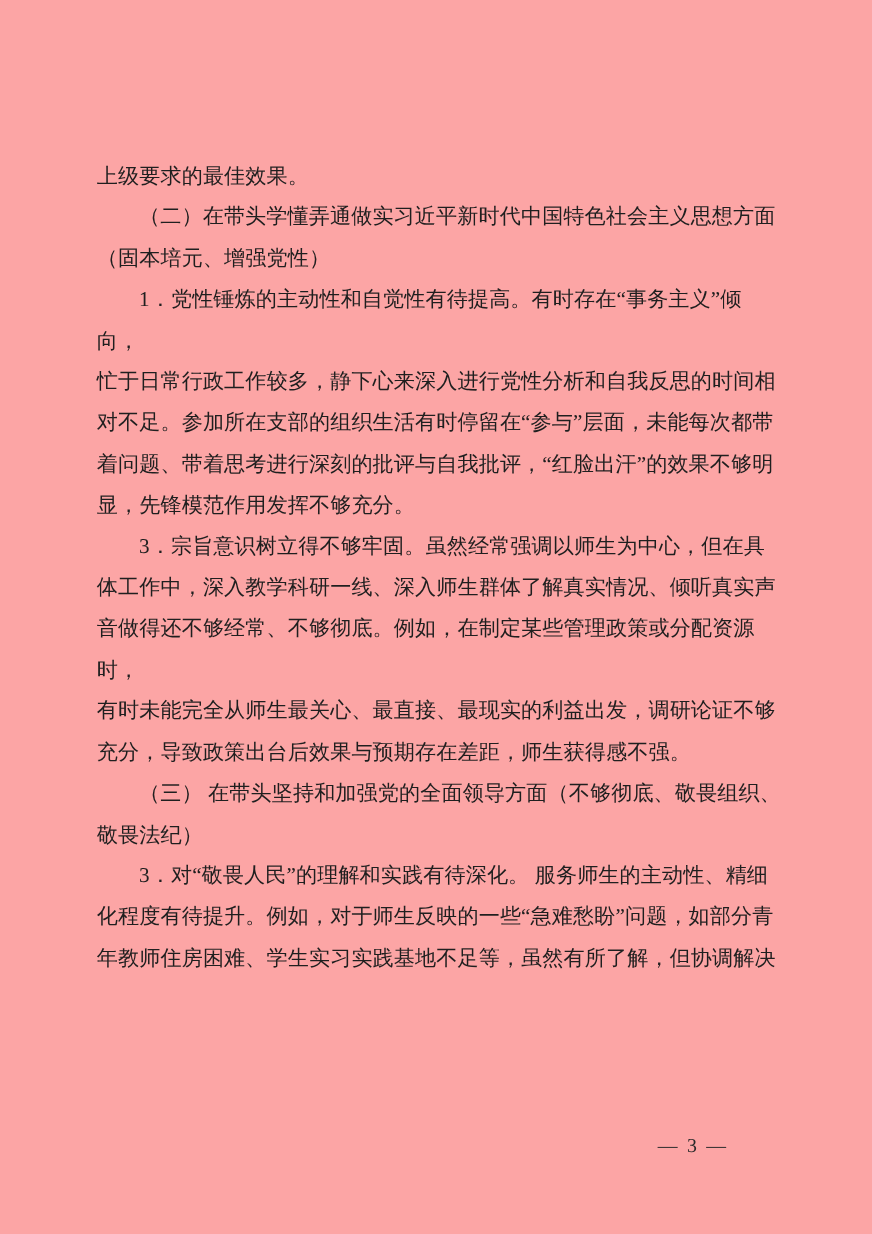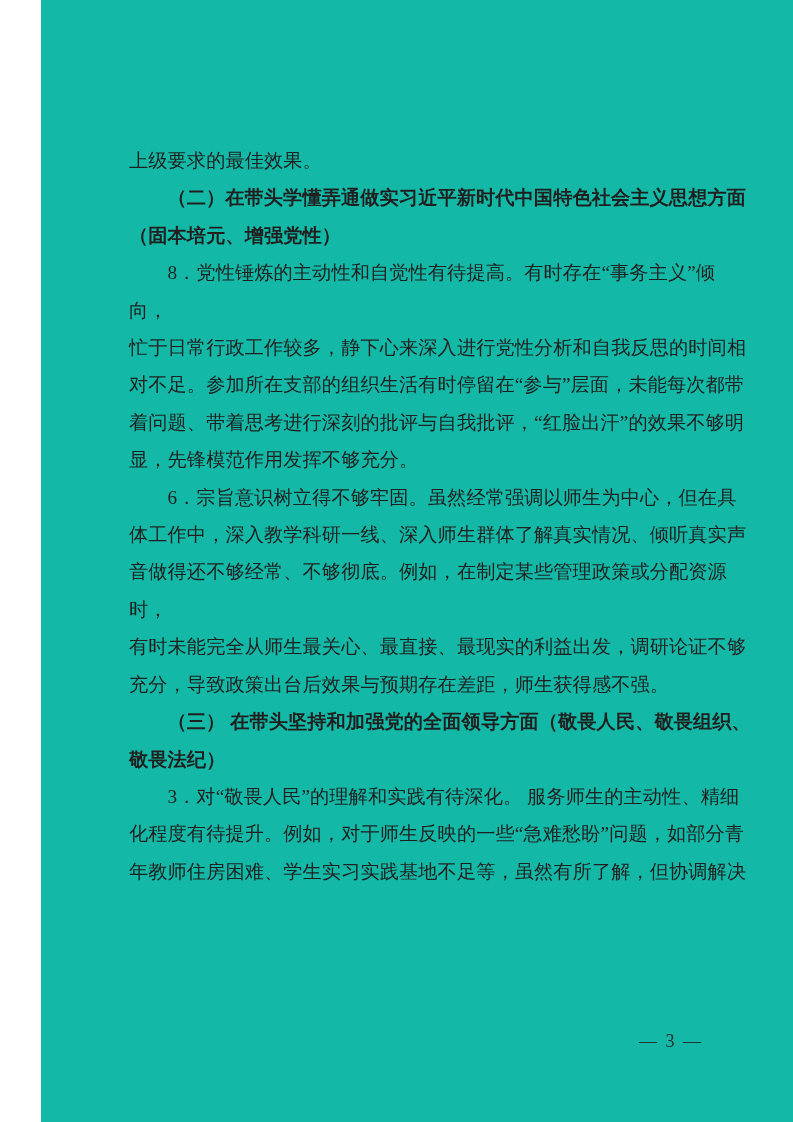--- a/index.html
+++ b/index.html
@@ -11,74 +11,73 @@
     height: 1122px;
     background: #ffffff;
     position: relative;
     overflow: hidden;
     font-family: "Liberation Serif", "DejaVu Serif", serif;
     color: #1f1f1f;
   }
   .page {
     position: absolute;
     inset: 0;
-    background: #14b8a6;
-    margin-left: 41px;
+    background: #fca5a5;
   }
   .content {
     position: absolute;
     left: 88px;
     top: 142px;
     width: 624px;
   }
   .para {
     margin: 0;
     font-size: 19.2px;
     line-height: 37.4px;
     white-space: pre-line;       
     text-indent: 2em;            
     text-align: left;
     letter-spacing: 0.1px;
   }
   .para.no-indent {
     text-indent: 0;
   }
   .para.heading {
-    font-weight: 700;
+    font-weight: 400;
   }
   .page-number {
     position: absolute;
     top: 1030px;
     left: 598px;
     font-size: 18px;
     line-height: 22px;
     letter-spacing: 2px;
     color: #2a2a2a;
     white-space: nowrap;
   }
 </style>
 </head>
 <body>
 
 <div class="page">
   <div class="content">
     <p class="para no-indent">上级要求的最佳效果。</p>
     <p class="para heading">（二）在带头学懂弄通做实习近平新时代中国特色社会主义思想方面
 （固本培元、增强党性）</p>
-    <p class="para">8．党性锤炼的主动性和自觉性有待提高。有时存在“事务主义”倾向，
+    <p class="para">1．党性锤炼的主动性和自觉性有待提高。有时存在“事务主义”倾向，
 忙于日常行政工作较多，静下心来深入进行党性分析和自我反思的时间相
 对不足。参加所在支部的组织生活有时停留在“参与”层面，未能每次都带
 着问题、带着思考进行深刻的批评与自我批评，“红脸出汗”的效果不够明
 显，先锋模范作用发挥不够充分。</p>
-    <p class="para">6．宗旨意识树立得不够牢固。虽然经常强调以师生为中心，但在具
+    <p class="para">3．宗旨意识树立得不够牢固。虽然经常强调以师生为中心，但在具
 体工作中，深入教学科研一线、深入师生群体了解真实情况、倾听真实声
 音做得还不够经常、不够彻底。例如，在制定某些管理政策或分配资源时，
 有时未能完全从师生最关心、最直接、最现实的利益出发，调研论证不够
 充分，导致政策出台后效果与预期存在差距，师生获得感不强。</p>
-    <p class="para heading">（三） 在带头坚持和加强党的全面领导方面（敬畏人民、敬畏组织、
+    <p class="para heading">（三） 在带头坚持和加强党的全面领导方面（不够彻底、敬畏组织、
 敬畏法纪）</p>
     <p class="para">3．对“敬畏人民”的理解和实践有待深化。 服务师生的主动性、精细
 化程度有待提升。例如，对于师生反映的一些“急难愁盼”问题，如部分青
 年教师住房困难、学生实习实践基地不足等，虽然有所了解，但协调解决</p>
   </div>
 
   <div class="page-number">— 3 —</div>
 </div>
 
 </body></html>

